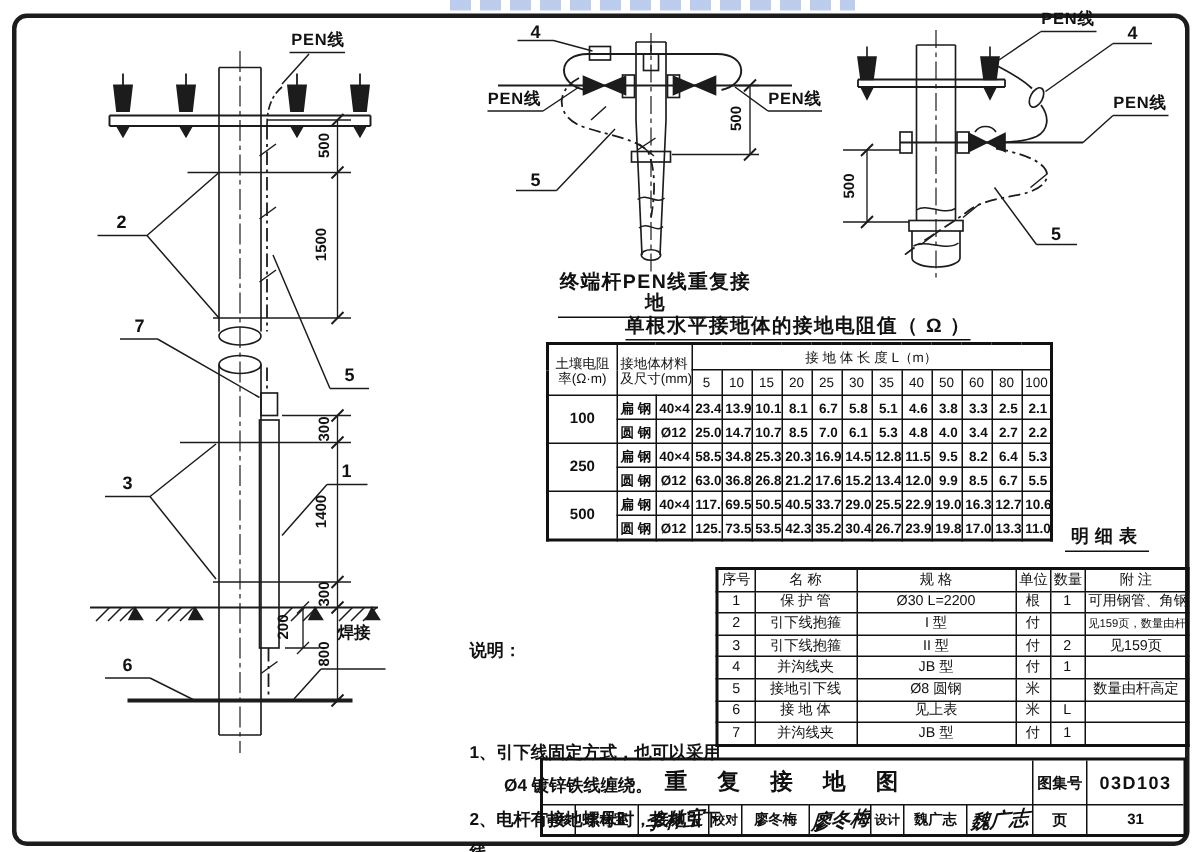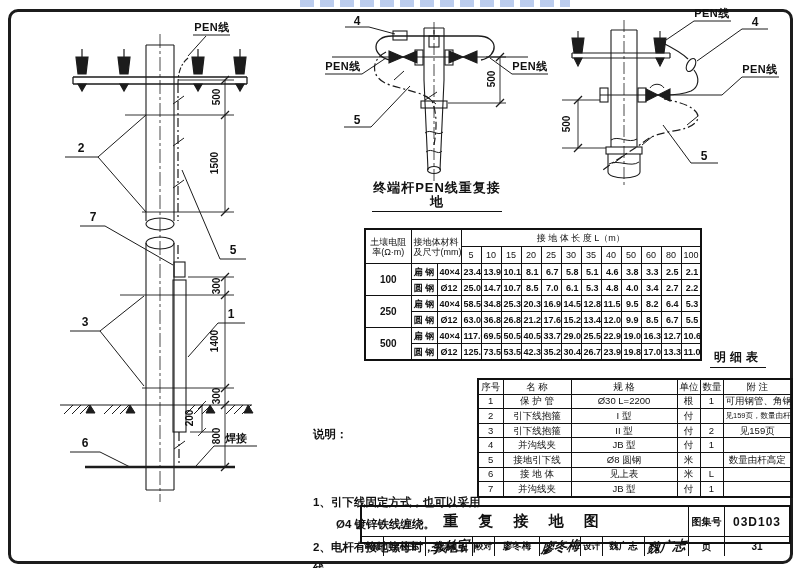--- a/index.html
+++ b/index.html
@@ -26,21 +26,21 @@
   #rt td.mat{text-align:center;font-weight:bold;}
   #rt td.res{text-align:center;font-weight:bold;font-size:10px;}
   
   #bom{position:absolute;left:477px;top:378px;width:314px;border:2px solid #111;}
   #bom th,#bom td{border:1px solid #111;padding:0 2px;font-size:9.5px;line-height:10px;
                   text-align:center;height:13.6px;overflow:hidden;white-space:nowrap;font-weight:normal;}
   #bom td.small{font-size:7.5px;}
   .notes{position:absolute;left:313px;top:378px;width:168px;font-size:11.5px;font-weight:bold;
          line-height:22.5px;white-space:pre-wrap;}
   
-  #tb{position:absolute;left:360px;top:505px;width:431px;height:39px;border:2px solid #111;box-sizing:border-box;}
+  #tb{position:absolute;left:360px;top:505px;width:431px;height:53px;border:2px solid #111;box-sizing:border-box;}
   #tb .cell{position:absolute;box-sizing:border-box;border-left:1.5px solid #111;
             display:flex;align-items:center;justify-content:center;font-weight:bold;overflow:hidden;}
   #tb .noleft{border-left:none;}
   #tb .row2{border-top:1.5px solid #111;}
   .sig{font-family:"Liberation Serif","DejaVu Serif",serif;font-style:italic;font-weight:bold;
        transform:rotate(-5deg) skewX(-10deg);font-size:13px;white-space:nowrap;}
   .watermark{position:absolute;left:300px;top:0;width:270px;height:7px;opacity:.45;
      background:repeating-linear-gradient(90deg,#6a8fd8 0 14px,transparent 14px 20px);}
   .minilabel{position:absolute;font-weight:bold;border-bottom:1.6px solid #111;
              text-align:center;letter-spacing:4px;font-size:12px;padding-bottom:1px;}
@@ -196,21 +196,21 @@
     </g>
   </svg>
 
   <div class="pen" style="left:193px;top:22px;width:38px;">PEN线</div>
   <div class="lbl" style="left:68px;top:142px;width:26px;">2</div>
   <div class="lbl" style="left:80px;top:211px;width:26px;">7</div>
   <div class="lbl" style="left:72px;top:316px;width:26px;">3</div>
   <div class="lbl" style="left:218px;top:308px;width:26px;">1</div>
   <div class="lbl" style="left:220px;top:244px;width:26px;">5</div>
   <div class="lbl" style="left:72px;top:437px;width:26px;">6</div>
-  <div class="lbl" style="left:214px;top:432px;width:44px;font-size:11px;">焊接</div>
+  <div class="lbl" style="left:214px;top:416px;width:44px;font-size:11px;">焊接</div>
   <div class="dim" style="left:199px;top:92px;">500</div>
   <div class="dim" style="left:197px;top:158px;">1500</div>
   <div class="dim" style="left:199px;top:281px;">300</div>
   <div class="dim" style="left:197px;top:336px;">1400</div>
   <div class="dim" style="left:199px;top:391px;">300</div>
   <div class="dim" style="left:199px;top:431px;">800</div>
   <div class="dim" style="left:172px;top:413px;">200</div>
 
   <div class="lbl" style="left:344px;top:15px;width:26px;">4</div>
   <div class="pen" style="left:323px;top:61px;width:40px;">PEN线</div>
@@ -218,20 +218,23 @@
   <div class="lbl" style="left:344px;top:114px;width:26px;">5</div>
   <div class="dim" style="left:474px;top:74px;">500</div>
   <div class="caption" style="left:372px;top:181px;width:130px;">终端杆PEN线重复接地</div>
 
   <div class="pen" style="left:692px;top:8px;width:40px;">PEN线</div>
   <div class="lbl" style="left:742px;top:16px;width:26px;">4</div>
   <div class="pen" style="left:740px;top:64px;width:40px;">PEN线</div>
   <div class="lbl" style="left:691px;top:150px;width:26px;">5</div>
   <div class="dim" style="left:549px;top:119px;">500</div>
 
+  <div class="tbl-title" style="left:364px;top:208px;width:336px;">
+    <span>单根水平接地体的接地电阻值（ Ω ）</span>
+  </div>
   <table id="rt">
     <colgroup>
       <col style="width:46px">
         <col style="width:26px">
         <col style="width:24px">
       <col span="12" style="width:20px">
     </colgroup>
     <thead>
       <tr>
         <th rowspan="2">

